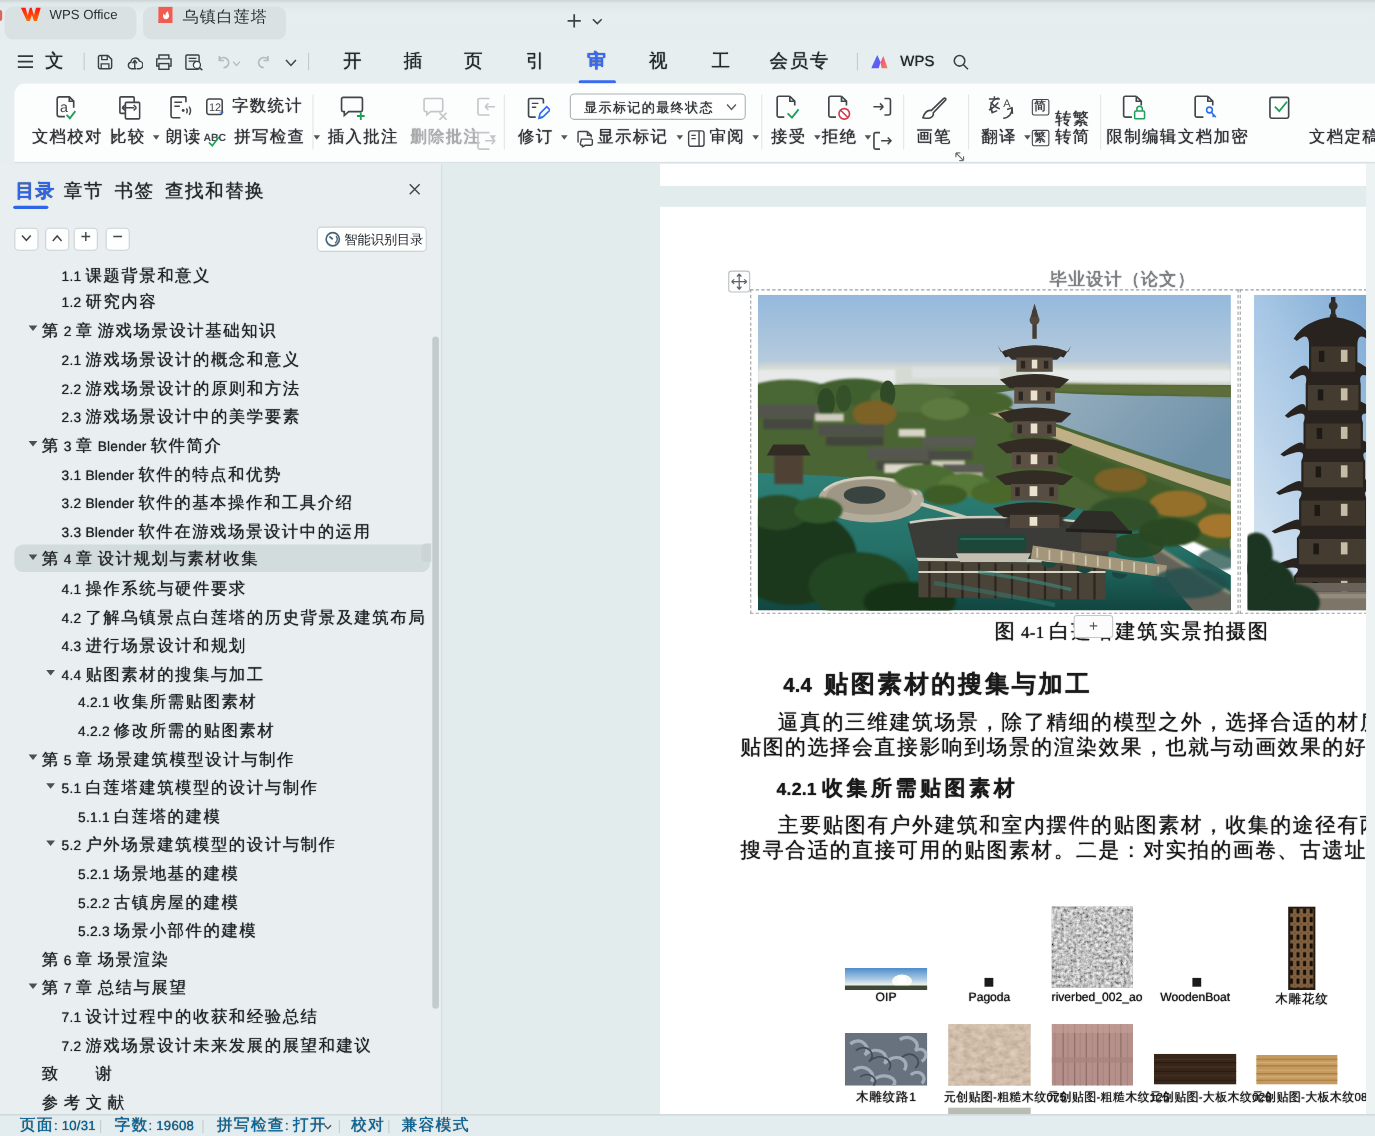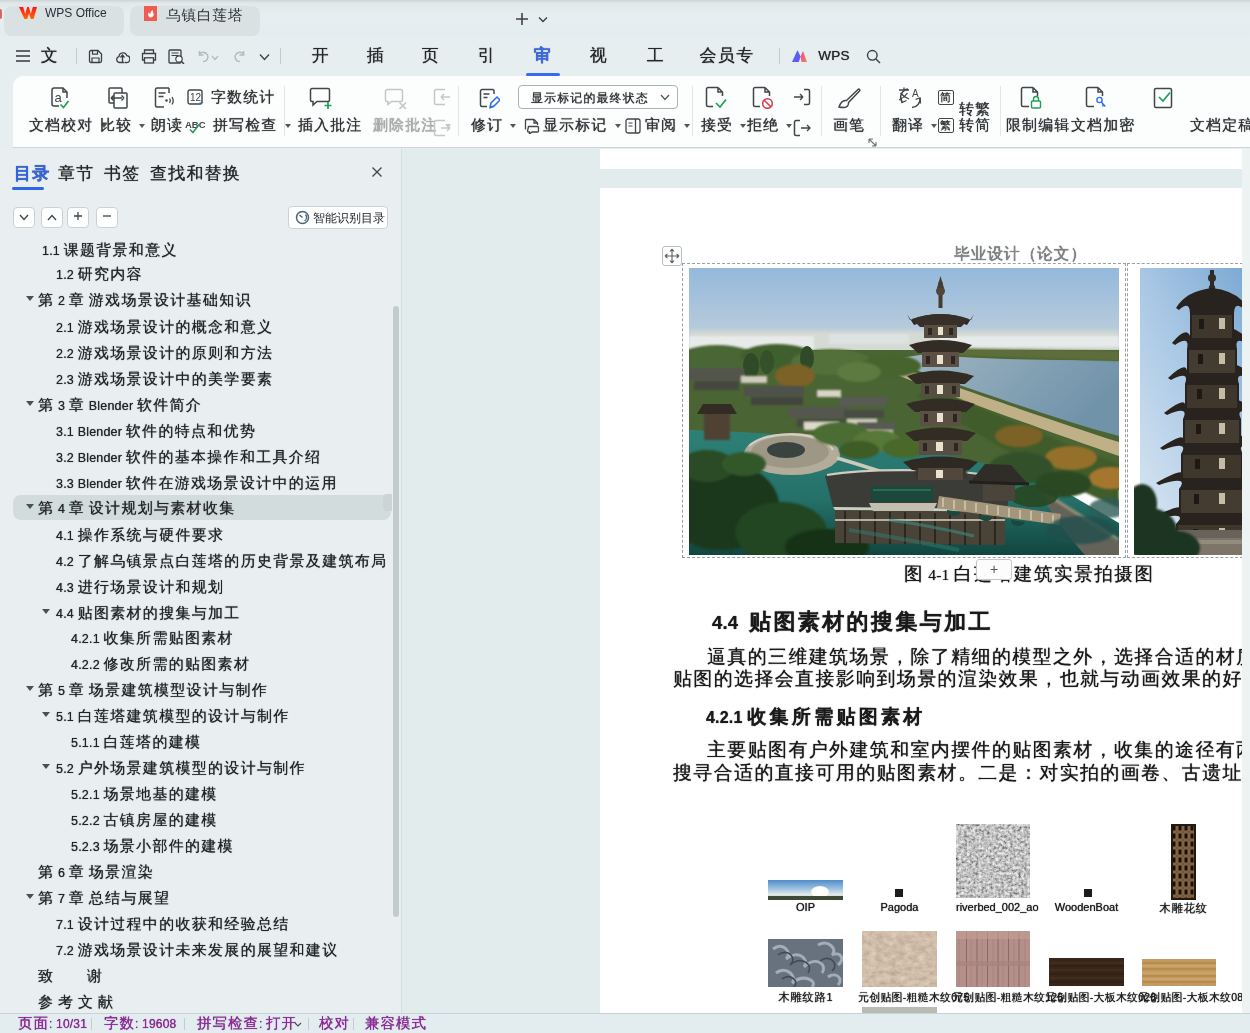--- a/index.html
+++ b/index.html
@@ -30,21 +30,21 @@
 .lat{letter-spacing:0.2px}
 .toc .lat{font-size:12.5px}
 .tocarrow{position:absolute;width:0;height:0;border-left:4px solid transparent;border-right:4px solid transparent;border-top:5px solid #4a5054}
 
 #canvas{position:absolute;left:402px;top:149px;width:848px;height:864px;background:#e2ecec}
 #prevpage{position:absolute;left:198px;top:0;width:642px;height:20px;background:#ffffff}
 #page{position:absolute;left:198px;top:39px;width:642px;height:825px;background:#ffffff;overflow:hidden}
 
 .doct{position:absolute;white-space:nowrap;color:#191919;text-shadow:0 0 1px #222}
 
-#statusbar{position:absolute;left:0;top:1013px;width:1250px;height:20px;background:#e3ecee;border-top:1px solid #c9d2d4;font-size:12px;color:#a21caf}
+#statusbar{position:absolute;left:0;top:1013px;width:1250px;height:20px;background:#e3ecee;border-top:1px solid #c9d2d4;font-size:12px;color:#0369a1}
 .st{position:absolute;top:0;height:20px;line-height:19px;font-size:14.5px;letter-spacing:1px;white-space:nowrap;text-shadow:0 0 0.8px #333}
 .st .lat{font-size:12px;letter-spacing:0.2px}
 .ssep{position:absolute;top:4px;width:1px;height:12px;background:#c2cbcd}
 </style>
 </head>
 <body>
 <div id="tabbar">
   <div class="tab" style="left:4px;width:120px">
     <svg style="margin-left:14px" width="20" height="14" viewBox="0 0 20 14">
         <defs>
@@ -325,21 +325,21 @@
         <path d="M1 5h8" stroke="#3f4549" stroke-width="1.3"></path>
       </svg></div>
   <div class="abs" style="left:288px;top:57px;width:100px;height:23px;background:#fdfefe;border:1px solid #ccd2d4;border-radius:4px"></div>
   <svg class="abs" style="left:295px;top:61px" width="15" height="15" viewBox="0 0 15 15">
       <circle cx="7.5" cy="7.5" r="6" fill="none" stroke="#4a6275" stroke-width="1.5"></circle>
       <path d="M7.5 7.5 4.5 5" stroke="#4a6275" stroke-width="1.5"></path>
       <path d="M10.5 4.5a4.3 4.3 0 0 1-1 6.5" fill="none" stroke="#4a6275" stroke-width="1.2"></path>
     </svg>
   <div class="abs" style="left:313px;top:61px;font-size:12px;color:#23282c">智能识别目录</div>
   <div id="toc">
-  <div class="toc" style="left:42px;top:92px"><span class="lat">1.1 </span>课题背景和意义</div>
+  <div class="toc" style="left:56px;top:92px"><span class="lat">1.1 </span>课题背景和意义</div>
   <div class="toc" style="left:56px;top:116px"><span class="lat">1.2 </span>研究内容</div>
   <div class="tocarrow" style="left:26px;top:147px"></div>
   <div class="toc" style="left:38px;top:142px">第<span class="lat"> 2 </span>章<span class="lat"> </span>游戏场景设计基础知识</div>
   <div class="toc" style="left:56px;top:169px"><span class="lat">2.1 </span>游戏场景设计的概念和意义</div>
   <div class="toc" style="left:56px;top:195px"><span class="lat">2.2 </span>游戏场景设计的原则和方法</div>
   <div class="toc" style="left:56px;top:221px"><span class="lat">2.3  </span>游戏场景设计中的美学要素</div>
   <div class="tocarrow" style="left:26px;top:252px"></div>
   <div class="toc" style="left:38px;top:247px">第<span class="lat"> 3 </span>章<span class="lat"> Blender </span>软件简介</div>
   <div class="toc" style="left:56px;top:273px"><span class="lat">3.1 Blender </span>软件的特点和优势</div>
   <div class="toc" style="left:56px;top:299px"><span class="lat">3.2 Blender </span>软件的基本操作和工具介绍</div>

